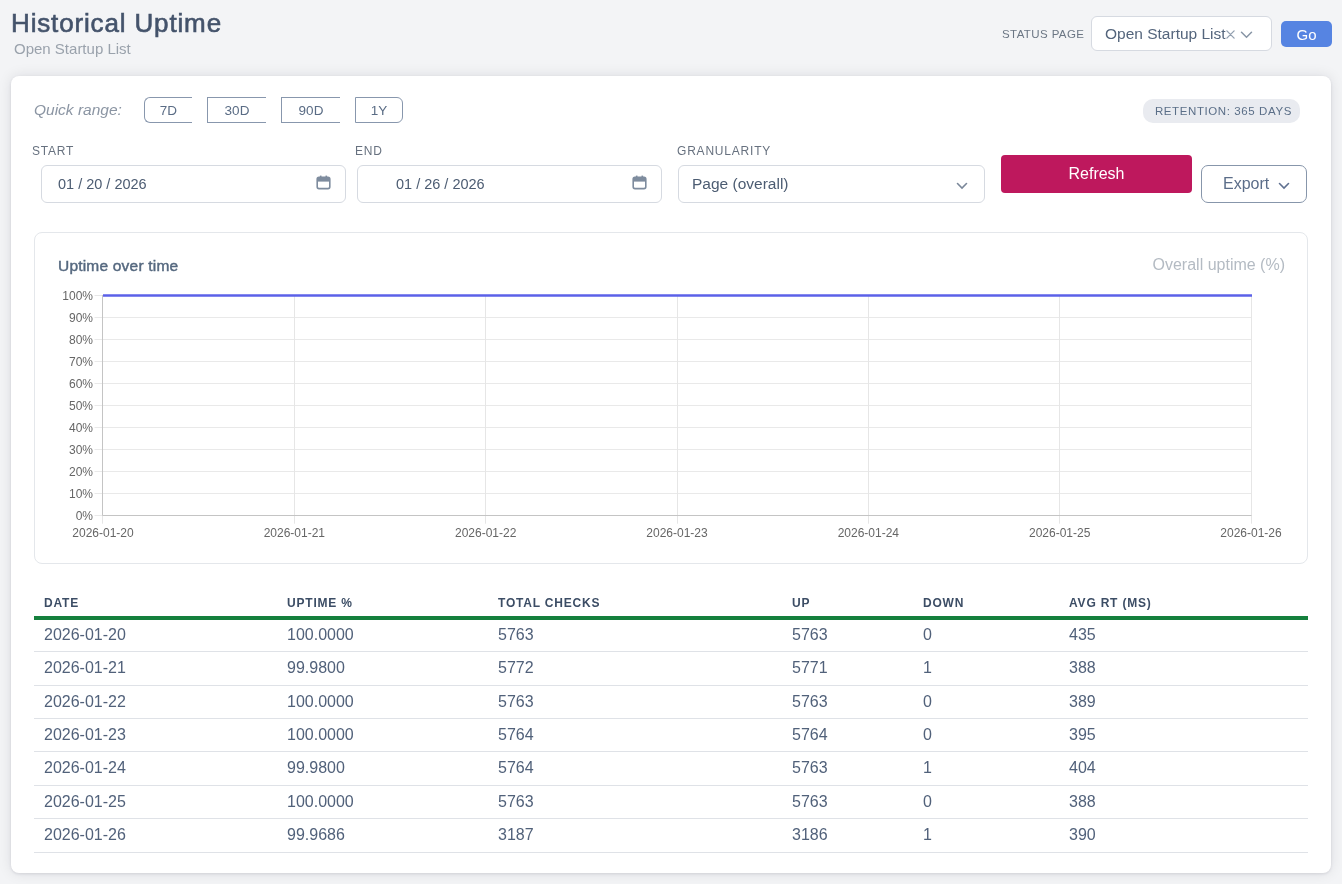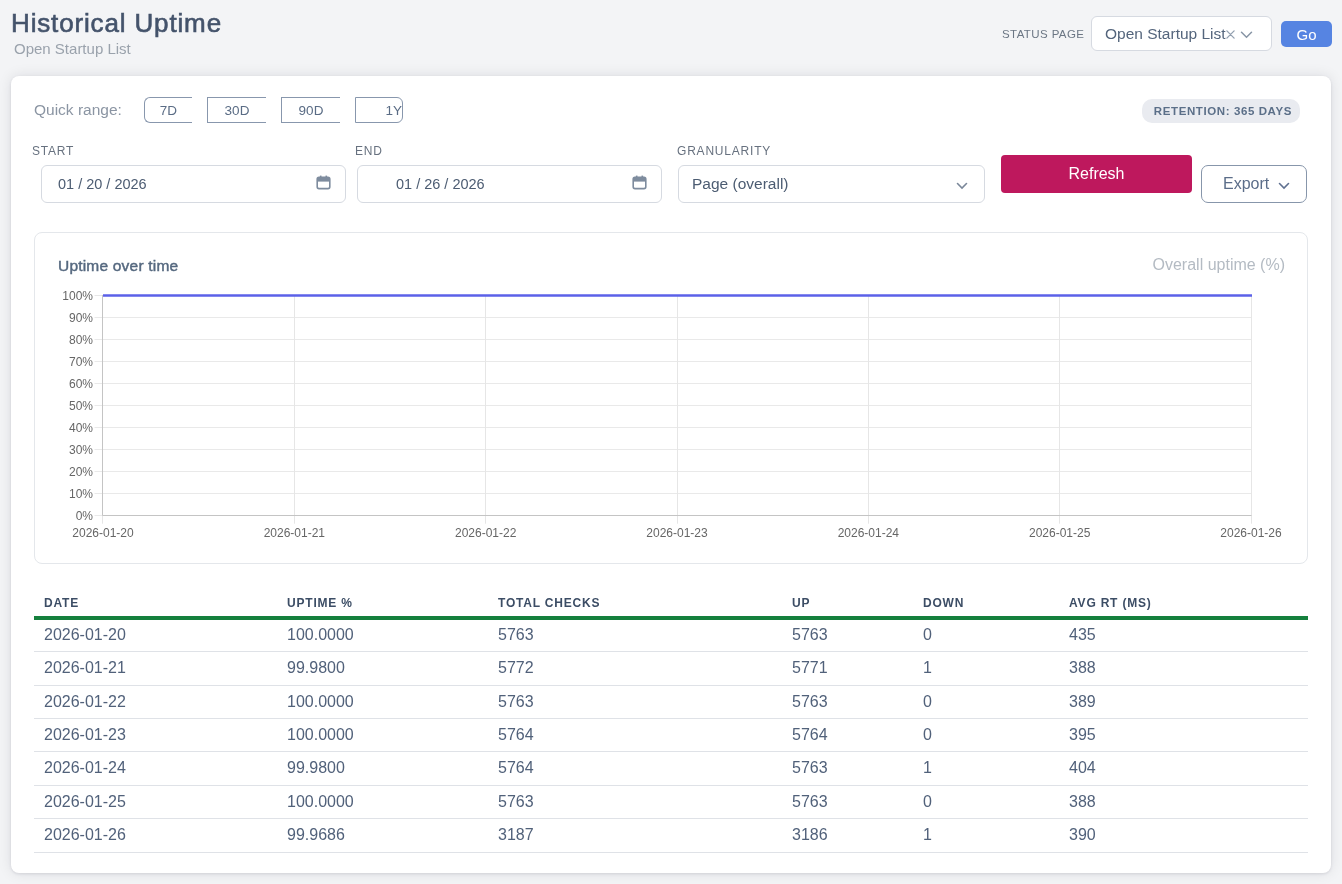--- a/index.html
+++ b/index.html
@@ -10,26 +10,26 @@
   .title { position:absolute; left:11px; top:8px; font-size:26px; font-weight:400; color:#44536b; letter-spacing:0.85px; -webkit-text-stroke:0.6px #44536b; }
   .subtitle { position:absolute; left:14px; top:40px; font-size:15px; color:#9aa2ac; }
   .sp-label { position:absolute; left:1002px; top:28px; font-size:11.5px; color:#6b7684; letter-spacing:0.4px; }
   .sp-selwrap { position:absolute; left:1091px; top:16px; width:181px; height:35px; background:#fff; border:1px solid #d6dae1; border-radius:6px; font-size:15.5px; color:#54657c; line-height:33px; padding-left:13px; white-space:nowrap; }
   .chev { position:absolute; pointer-events:none; }
   .go { position:absolute; left:1281px; top:21px; width:51px; height:26px; background:#5684e2; border:none; border-radius:5px; color:#fff; font-family:"Liberation Sans", sans-serif; font-size:15px; }
 
   
   .card { position:absolute; left:11px; top:76px; width:1320px; height:797px; background:#fff; border-radius:8px; box-shadow:0 1px 3px rgba(16,24,40,.10), 0 0 14px rgba(16,24,40,.10); }
 
-  .qr-label { position:absolute; left:23px; top:25px; font-size:15.5px; color:#8b95a3; }
+  .qr-label { position:absolute; left:23px; top:25px; font-size:15.5px; color:#8b95a3;font-style:italic; }
   .seg { position:absolute; left:118px; top:21px; height:26px; display:flex; }
   .seg button { height:26px; background:#fff; border:1px solid #8897ad; border-right:none; font-family:"Liberation Sans", sans-serif; font-size:13.5px; color:#5a6c85; padding:0;margin-left:15px; }
   .seg button:first-child { border-radius:6px 0 0 6px; }
-  .seg button:last-child { border-right:1px solid #8897ad; border-radius:0 6px 6px 0;text-align:right; }
-  .badge { position:absolute; right:31px; top:23px; height:24px; background:#e9ebf0; border-radius:10px; font-size:11.5px; font-weight:700; color:#5b6f88; letter-spacing:0.6px; line-height:24px; padding:0 8px 0 12px; white-space:nowrap; }
+  .seg button:last-child { border-right:1px solid #8897ad; border-radius:0 6px 6px 0; }
+  .badge { position:absolute; right:31px; top:23px; height:24px; background:#e9ebf0; border-radius:10px; font-size:11.5px; font-weight:400; color:#5b6f88; letter-spacing:0.6px; line-height:24px; padding:0 8px 0 12px; white-space:nowrap; }
 
   .flabel { position:absolute; top:68px; font-size:12px; color:#67717f; letter-spacing:0.8px; }
   .field { position:absolute; top:89px; height:38px; background:#fff; border:1px solid #d6dae1; border-radius:6px; font-size:16px; color:#4c5c72; line-height:36px; padding-left:16px; white-space:nowrap; }
   .dtext { font-size:14.5px; letter-spacing:0px; }
   .calicon { position:absolute; }
   .refresh { position:absolute; left:990px; top:79px; width:191px; height:38px; background:#be185d; border:none; border-radius:4px; color:#fff; font-size:16px; font-family:"Liberation Sans", sans-serif; }
   .export { position:absolute; left:1190px; top:89px; width:106px; height:38px; background:#fff; border:1px solid #8796ab; border-radius:7px; color:#5b6d89; font-size:16px; line-height:36px; padding-left:21px; }
 
   .chartcard { position:absolute; left:23px; top:156px; width:1274px; height:332px; border:1px solid #e4e7eb; border-radius:8px; background:#fff; }
   .ct1 { position:absolute; left:23px; top:24px; font-size:15.5px; font-weight:400; color:#55687f; -webkit-text-stroke:0.45px #55687f; letter-spacing:0.2px; }

